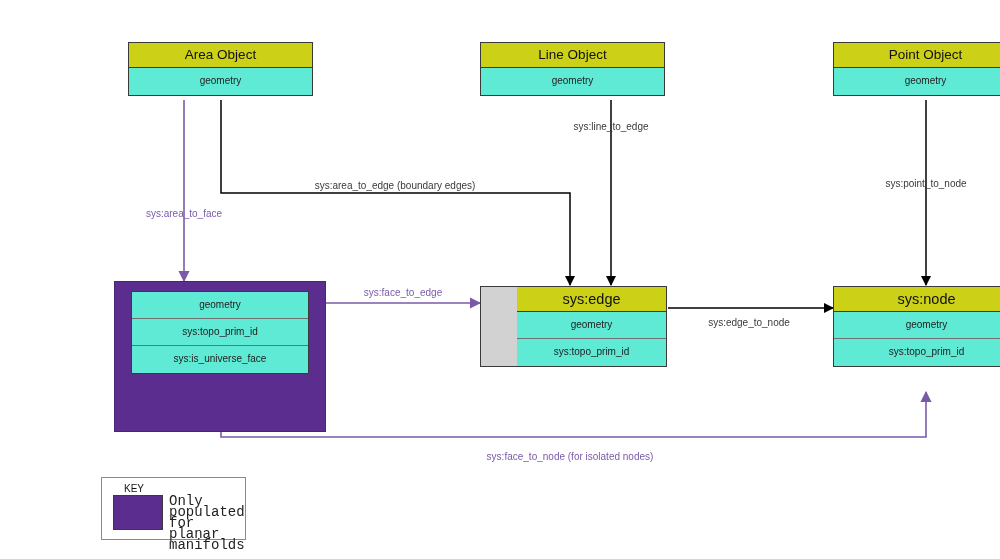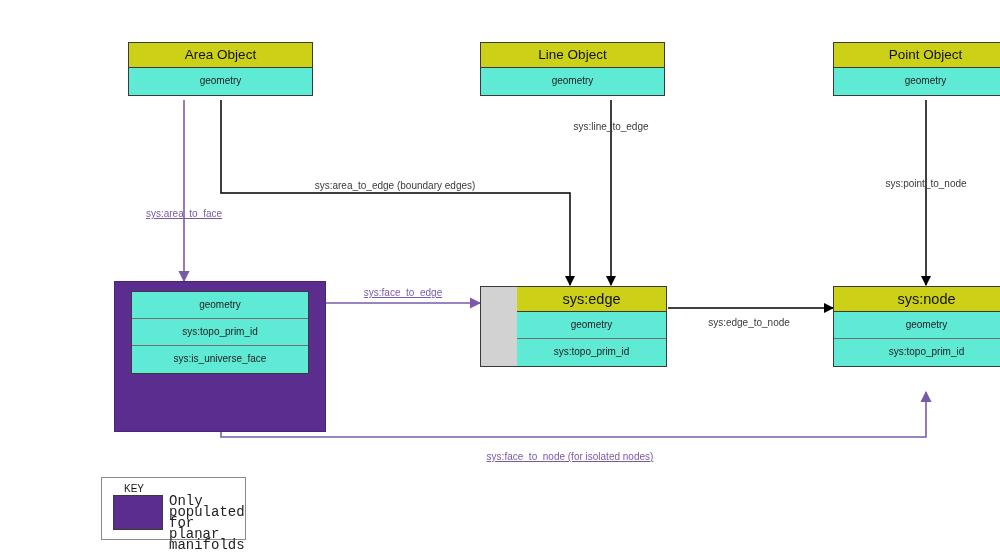--- a/index.html
+++ b/index.html
@@ -72,21 +72,21 @@
   }
 
   
   .edge-label {
     position: absolute;
     font-size: 10px;
     color: #3a3a3a;
     white-space: nowrap;
     line-height: 12px;
   }
-  .edge-label.purple { color: #7a5aa8; text-decoration: underline; }
+  .edge-label.purple { color: #7a5aa8; }
   .edge-label.center { transform: translateX(-50%); }
 
   
   .key-box {
     position: absolute;
     box-sizing: border-box;
     border: 1px solid #8a8a8a;
     background: #ffffff;
   }
   .key-title {

